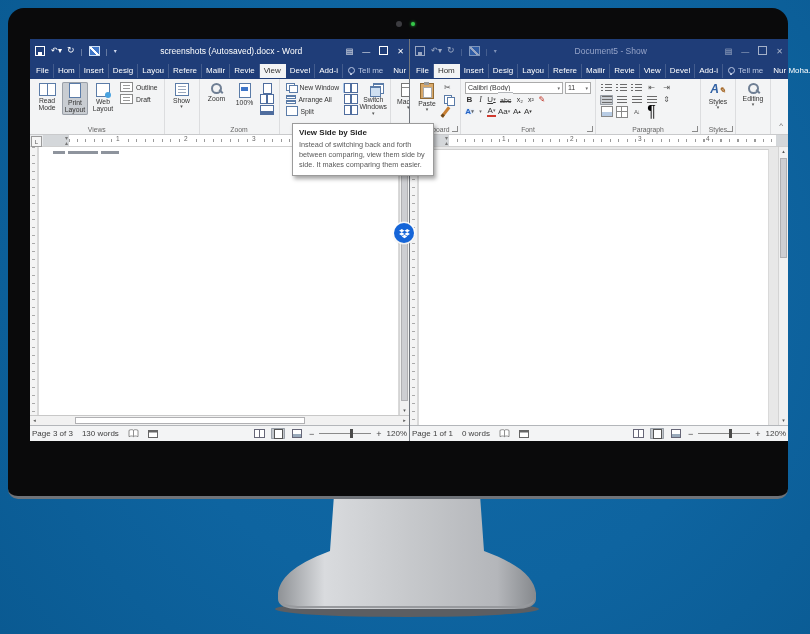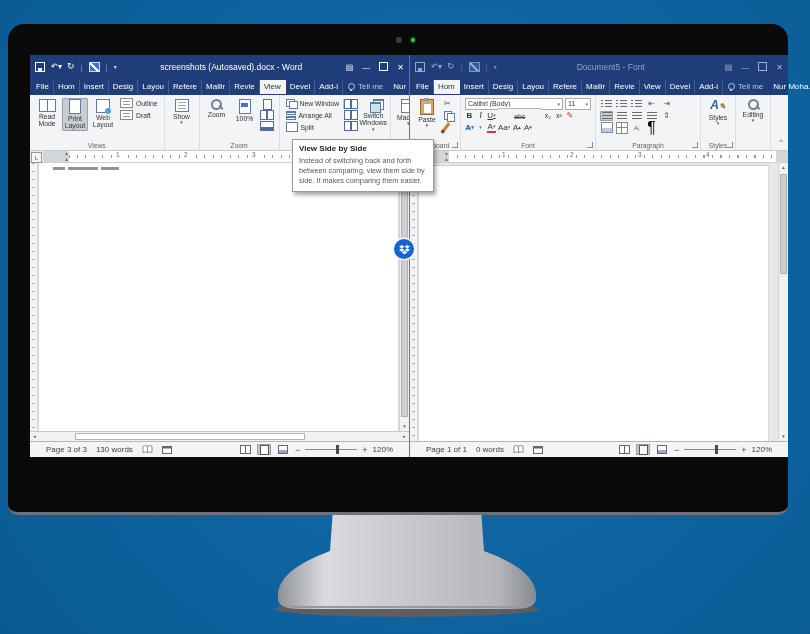--- a/index.html
+++ b/index.html
@@ -1,20 +1,20 @@
 <!DOCTYPE html>
 <html><head>
 <meta charset="utf-8">
 <style>
   html,body{margin:0;padding:0;}
   .scene{position:relative;width:810px;height:634px;overflow:hidden;
     background:radial-gradient(circle at 55% 45%, #1169a6 0%, #0e64a0 55%, #0a5a92 100%);
     font-family:"Liberation Sans",sans-serif;}
   
-  .monitor{position:absolute;left:8px;top:24px;width:780px;height:488px;background:#0a0a0b;
+  .monitor{position:absolute;left:8px;top:8px;width:780px;height:488px;background:#0a0a0b;
     border-radius:16px 16px 10px 10px;border-bottom:3px solid #6f7379;z-index:2;}
   .camera{position:absolute;left:388px;top:13px;width:6px;height:6px;border-radius:50%;background:#3c3c40;}
   .led{position:absolute;left:403px;top:14px;width:4px;height:4px;border-radius:50%;background:#35c94a;box-shadow:0 0 3px #35c94a;}
   .stand{position:absolute;left:272px;top:495px;width:270px;height:126px;z-index:1;}
   
   .screen{position:absolute;left:22px;top:31px;width:758px;height:402px;background:#fff;display:flex;z-index:3;}
   .ww{width:379px;height:402px;display:flex;flex-direction:column;box-sizing:border-box;position:relative;background:#fff;}
   .ww.right{border-left:1px solid #70757c;}
   
   .tb{height:23px;background:#1f3d78;display:flex;align-items:center;padding:0 5px;color:#fff;flex:0 0 auto;}
@@ -161,21 +161,21 @@
   .vs .ar.up::after{content:"▴";}.vs .ar.dn::after{content:"▾";}
   .vs .th{position:absolute;left:1px;right:1px;top:11px;bottom:14px;background:#cdced2;border:1px solid #b0b0b3;}
   .ww.right .vs .th{top:11px;bottom:60%;}
   
   .hs{height:9px;background:#f1f1f1;border-top:1px solid #c8c8c8;position:relative;flex:0 0 auto;}
   .hs .ar{position:absolute;top:0;bottom:0;width:9px;font-size:5px;color:#555;text-align:center;line-height:9px;}
   .hs .ar.l{left:0;}.hs .ar.r{right:0;}
   .hs .ar.l::after{content:"◂";}.hs .ar.r::after{content:"▸";}
   .hs .th{position:absolute;left:12%;width:60%;top:1px;bottom:1px;background:#fff;border:1px solid #b0b0b3;}
   
-  .st{height:15px;background:#f3f4f5;border-top:1px solid #b3b6ba;display:flex;align-items:center;font-size:8px;color:#3d3d3d;flex:0 0 auto;padding:0 16px;}
+  .st{height:15px;background:#f3f4f5;border-top:1px solid #b3b6ba;display:flex;align-items:center;font-size:8px;color:#3d3d3d;flex:0 0 auto;padding:0 2px;}
   .st .lft{display:flex;align-items:center;gap:9px;flex:1;}
   .st .rgt{display:flex;align-items:center;gap:5px;}
   .vb{width:14px;height:11px;display:inline-flex;align-items:center;justify-content:center;border-radius:1px;}
   .vb.sel{background:#c2c6cb;box-shadow:inset 0 0 0 1px #9aa0a8;}
   .vb .b1{width:9px;height:7px;border:1px solid #667;background:linear-gradient(90deg,#fff 0 45%,#667 45% 55%,#fff 55%);}
   .vb .b2{width:7px;height:8px;border:1px solid #555;background:#fff;}
   .vb .b3{width:8px;height:7px;border:1px solid #667;background:linear-gradient(#fff 0 60%,#9ab 60%);}
   .zo::after{content:"−";font-size:9px;color:#444;}
   .zi::after{content:"+";font-size:9px;color:#444;}
   .ztrack{width:52px;height:1px;background:#8a8a8a;position:relative;display:inline-block;}
@@ -408,21 +408,21 @@
         <div class="tb">
           <div class="qat">
             <span class="qi i-save"></span>
             <span class="qi i-undo"></span>
             <span class="qi i-redo"></span>
             <span class="sep"></span>
             <span class="qi i-chart"></span>
             <span class="sep"></span>
             <span class="qi i-qatdd"></span>
           </div>
-          <div class="wtitle">Document5 - Font</div>
+          <div class="wtitle">Document5 - Show</div>
           <div class="wc">
             <span class="i-ribopt"></span>
             <span class="i-min"></span>
             <span class="i-restore"></span>
             <span class="i-close"></span>
           </div>
         </div>
         <div class="tabs">
           <span class="tab">File</span>
           <span class="tab active">Hom</span>

